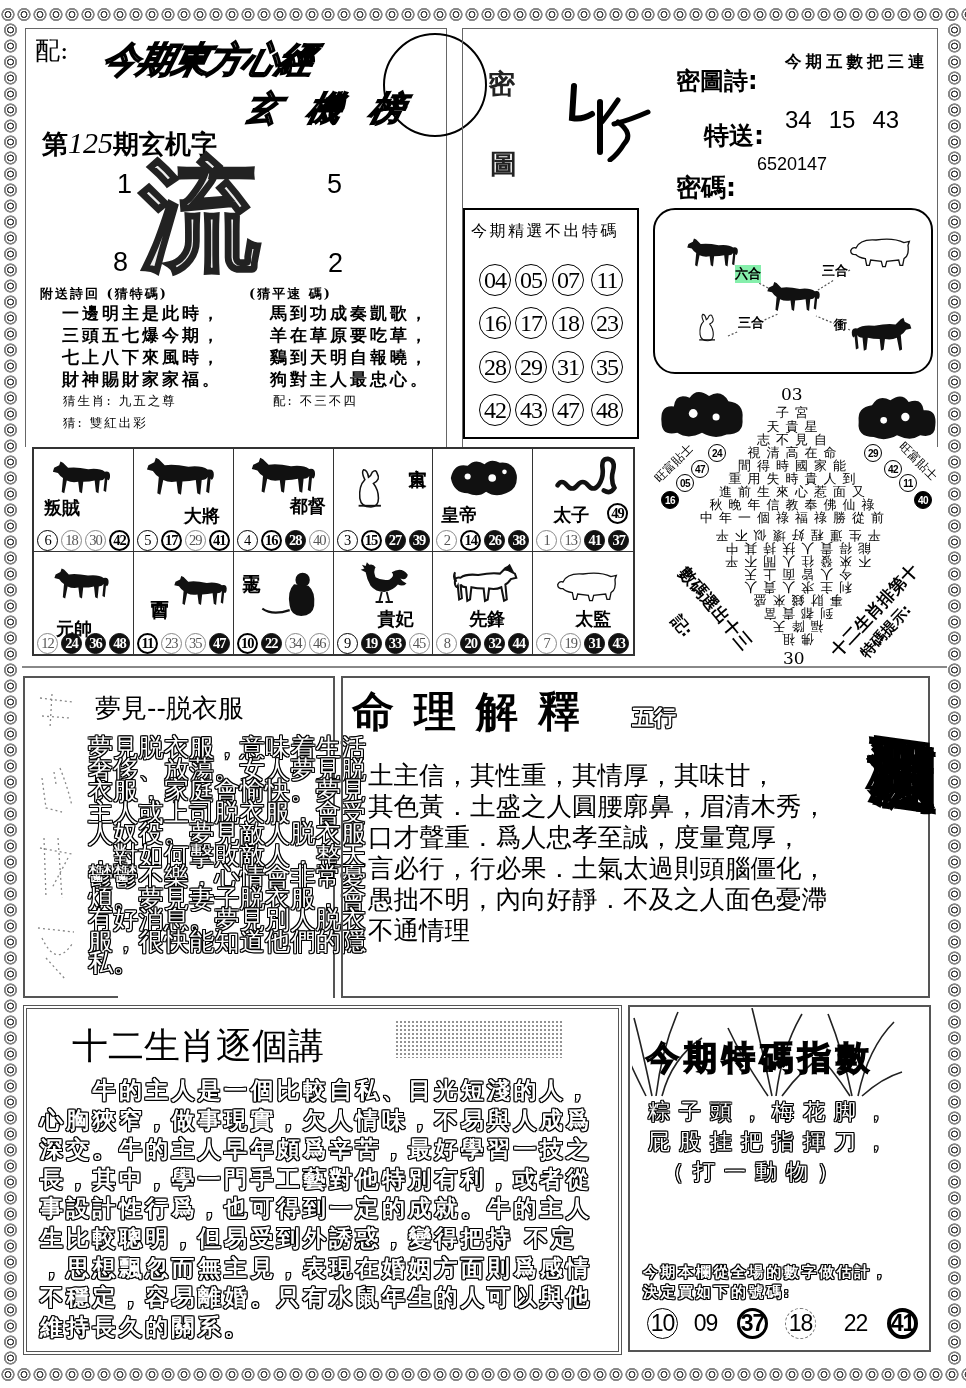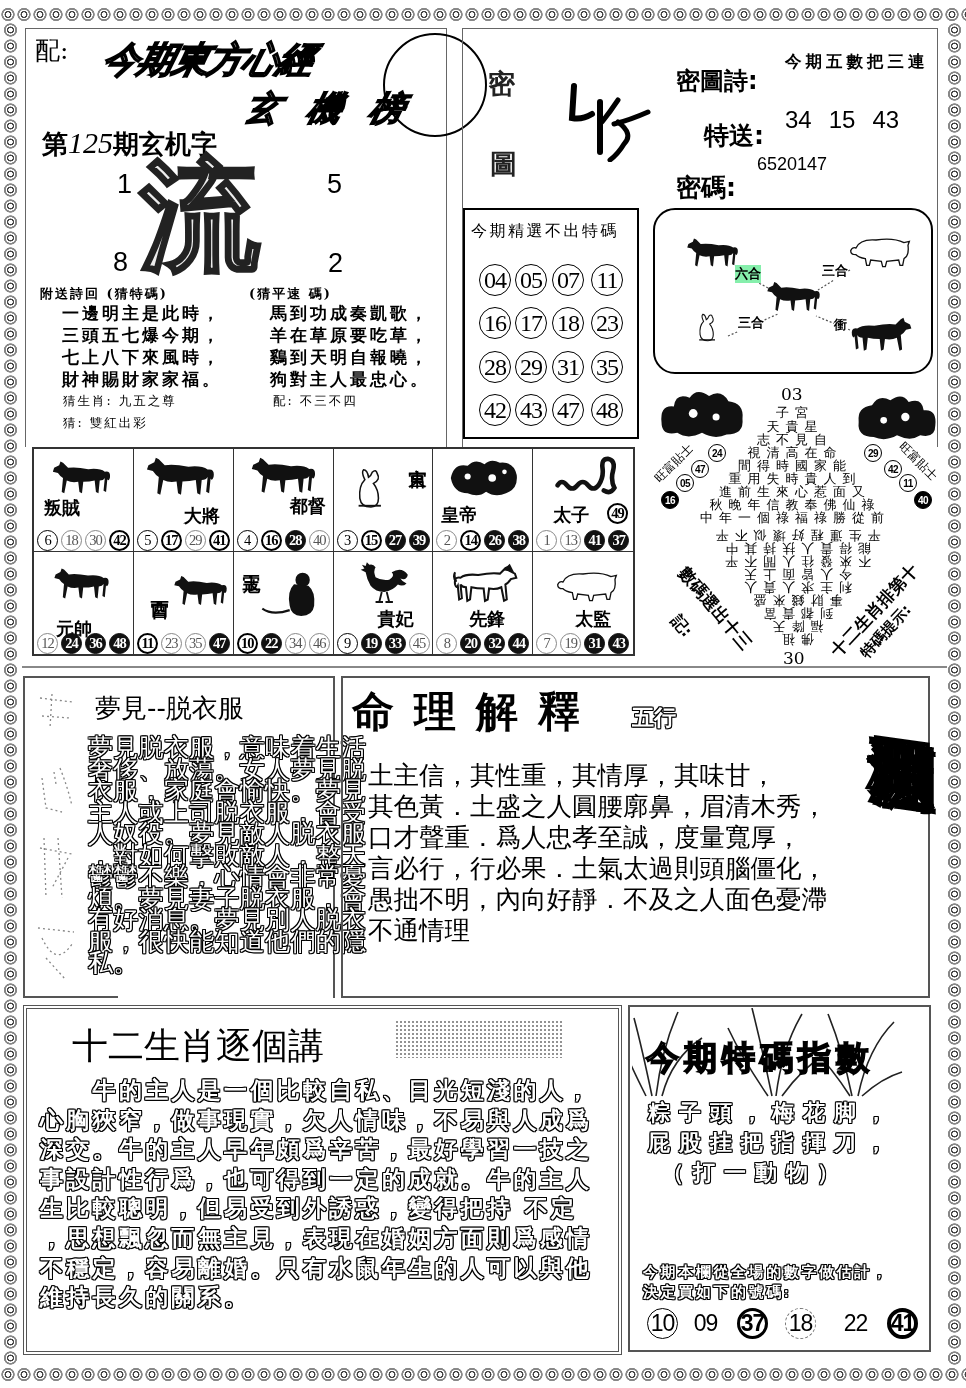--- a/index.html
+++ b/index.html
@@ -30,21 +30,21 @@
 .cn.bold{border-width:2.6px;font-weight:bold;}
 .cn.dark{background:#111;color:#fff;border-color:#111;font-weight:bold;}
 .fline{position:absolute;left:650px;width:290px;text-align:center;font-family:"DejaVu Serif",serif;font-size:13px;letter-spacing:6px;line-height:14px;white-space:nowrap;}
 .fline.inv{transform:rotate(180deg);}
 .snum{position:absolute;width:18px;height:18px;border-radius:50%;border:1.5px solid #000;background:#fff;font-size:10px;font-weight:bold;display:flex;align-items:center;justify-content:center;font-family:"Liberation Sans",sans-serif;letter-spacing:-0.5px;}
 .snum.dark{background:#000;color:#fff;}
 .diag{position:absolute;font-weight:bold;white-space:nowrap;transform-origin:center center;}
 .dreamline{font-size:25px;letter-spacing:0.3px;line-height:21.5px;white-space:nowrap;}
 .mline{font-family:"Liberation Sans",sans-serif;font-size:25.5px;line-height:31px;white-space:nowrap;}
 .sxline{font-family:"DejaVu Serif",serif;font-size:23px;letter-spacing:3.3px;line-height:29.6px;white-space:nowrap;font-weight:bold;}
-.ixline{font-family:"DejaVu Serif",serif;font-size:22px;letter-spacing:9px;line-height:30px;white-space:nowrap;font-weight:bold;}
+.ixline{font-family:"DejaVu Serif",serif;font-size:22px;letter-spacing:9px;line-height:30px;white-space:nowrap;font-weight:normal;}
 .noteline{font-family:Liberation Serif, serif;font-size:15px;letter-spacing:2.6px;line-height:20px;white-space:nowrap;font-weight:bold;}
 .bnum{position:absolute;width:31px;height:31px;border-radius:50%;display:flex;align-items:center;justify-content:center;font-family:"Liberation Sans",sans-serif;font-size:23px;letter-spacing:-1px;}
 .bnum.plain{border:1.6px solid #000;}
 .bnum.bold{border:3px solid #000;font-weight:bold;}
 .bnum.light{border:1.2px dashed #777;}
 .bnum.heavy{border:4.5px solid #000;font-weight:bold;}
 </style>
 </head>
 <body>
 
@@ -417,20 +417,21 @@
     <div class="mline">不通情理</div>
   </div>
 
   <div class="a" style="left:23px;top:1005px;width:599px;height:350px;border:4px double #555;"></div>
   <div class="a" style="left:72px;top:1022px;font-size:36px;font-weight:normal;white-space:nowrap;">十二生肖逐個講</div>
   <div class="a" style="left:395px;top:1020px;width:168px;height:38px;background-image:radial-gradient(circle,#777 0 1px,transparent 1.4px);background-size:4px 4px;opacity:.8;"></div>
   <div class="a outline" style="left:40px;top:1075px;">
     <div class="sxline">　　牛的主人是一個比較自私、目光短淺的人，</div>
     <div class="sxline">心胸狹窄，做事現實，欠人情味，不易與人成爲</div>
     <div class="sxline">深交。牛的主人早年頗爲辛苦，最好學習一技之</div>
+    <div class="sxline">長，其中，學一門手工藝對他特別有利，或者從</div>
     <div class="sxline">事設計性行爲，也可得到一定的成就。牛的主人</div>
     <div class="sxline">生比較聰明，但易受到外誘惑，變得把持 不定</div>
     <div class="sxline">，思想飄忽而無主見，表現在婚姻方面則爲感情</div>
     <div class="sxline">不穩定，容易離婚。只有水鼠年生的人可以與他</div>
     <div class="sxline">維持長久的關系。</div>
   </div>
 
   <div class="a" style="left:628px;top:1005px;width:303px;height:347px;border:2px solid #555;"></div>
   <svg class="a" style="left:632px;top:1008px;" width="272" height="90">
     <g stroke="#222" stroke-width="1.6" fill="none">

